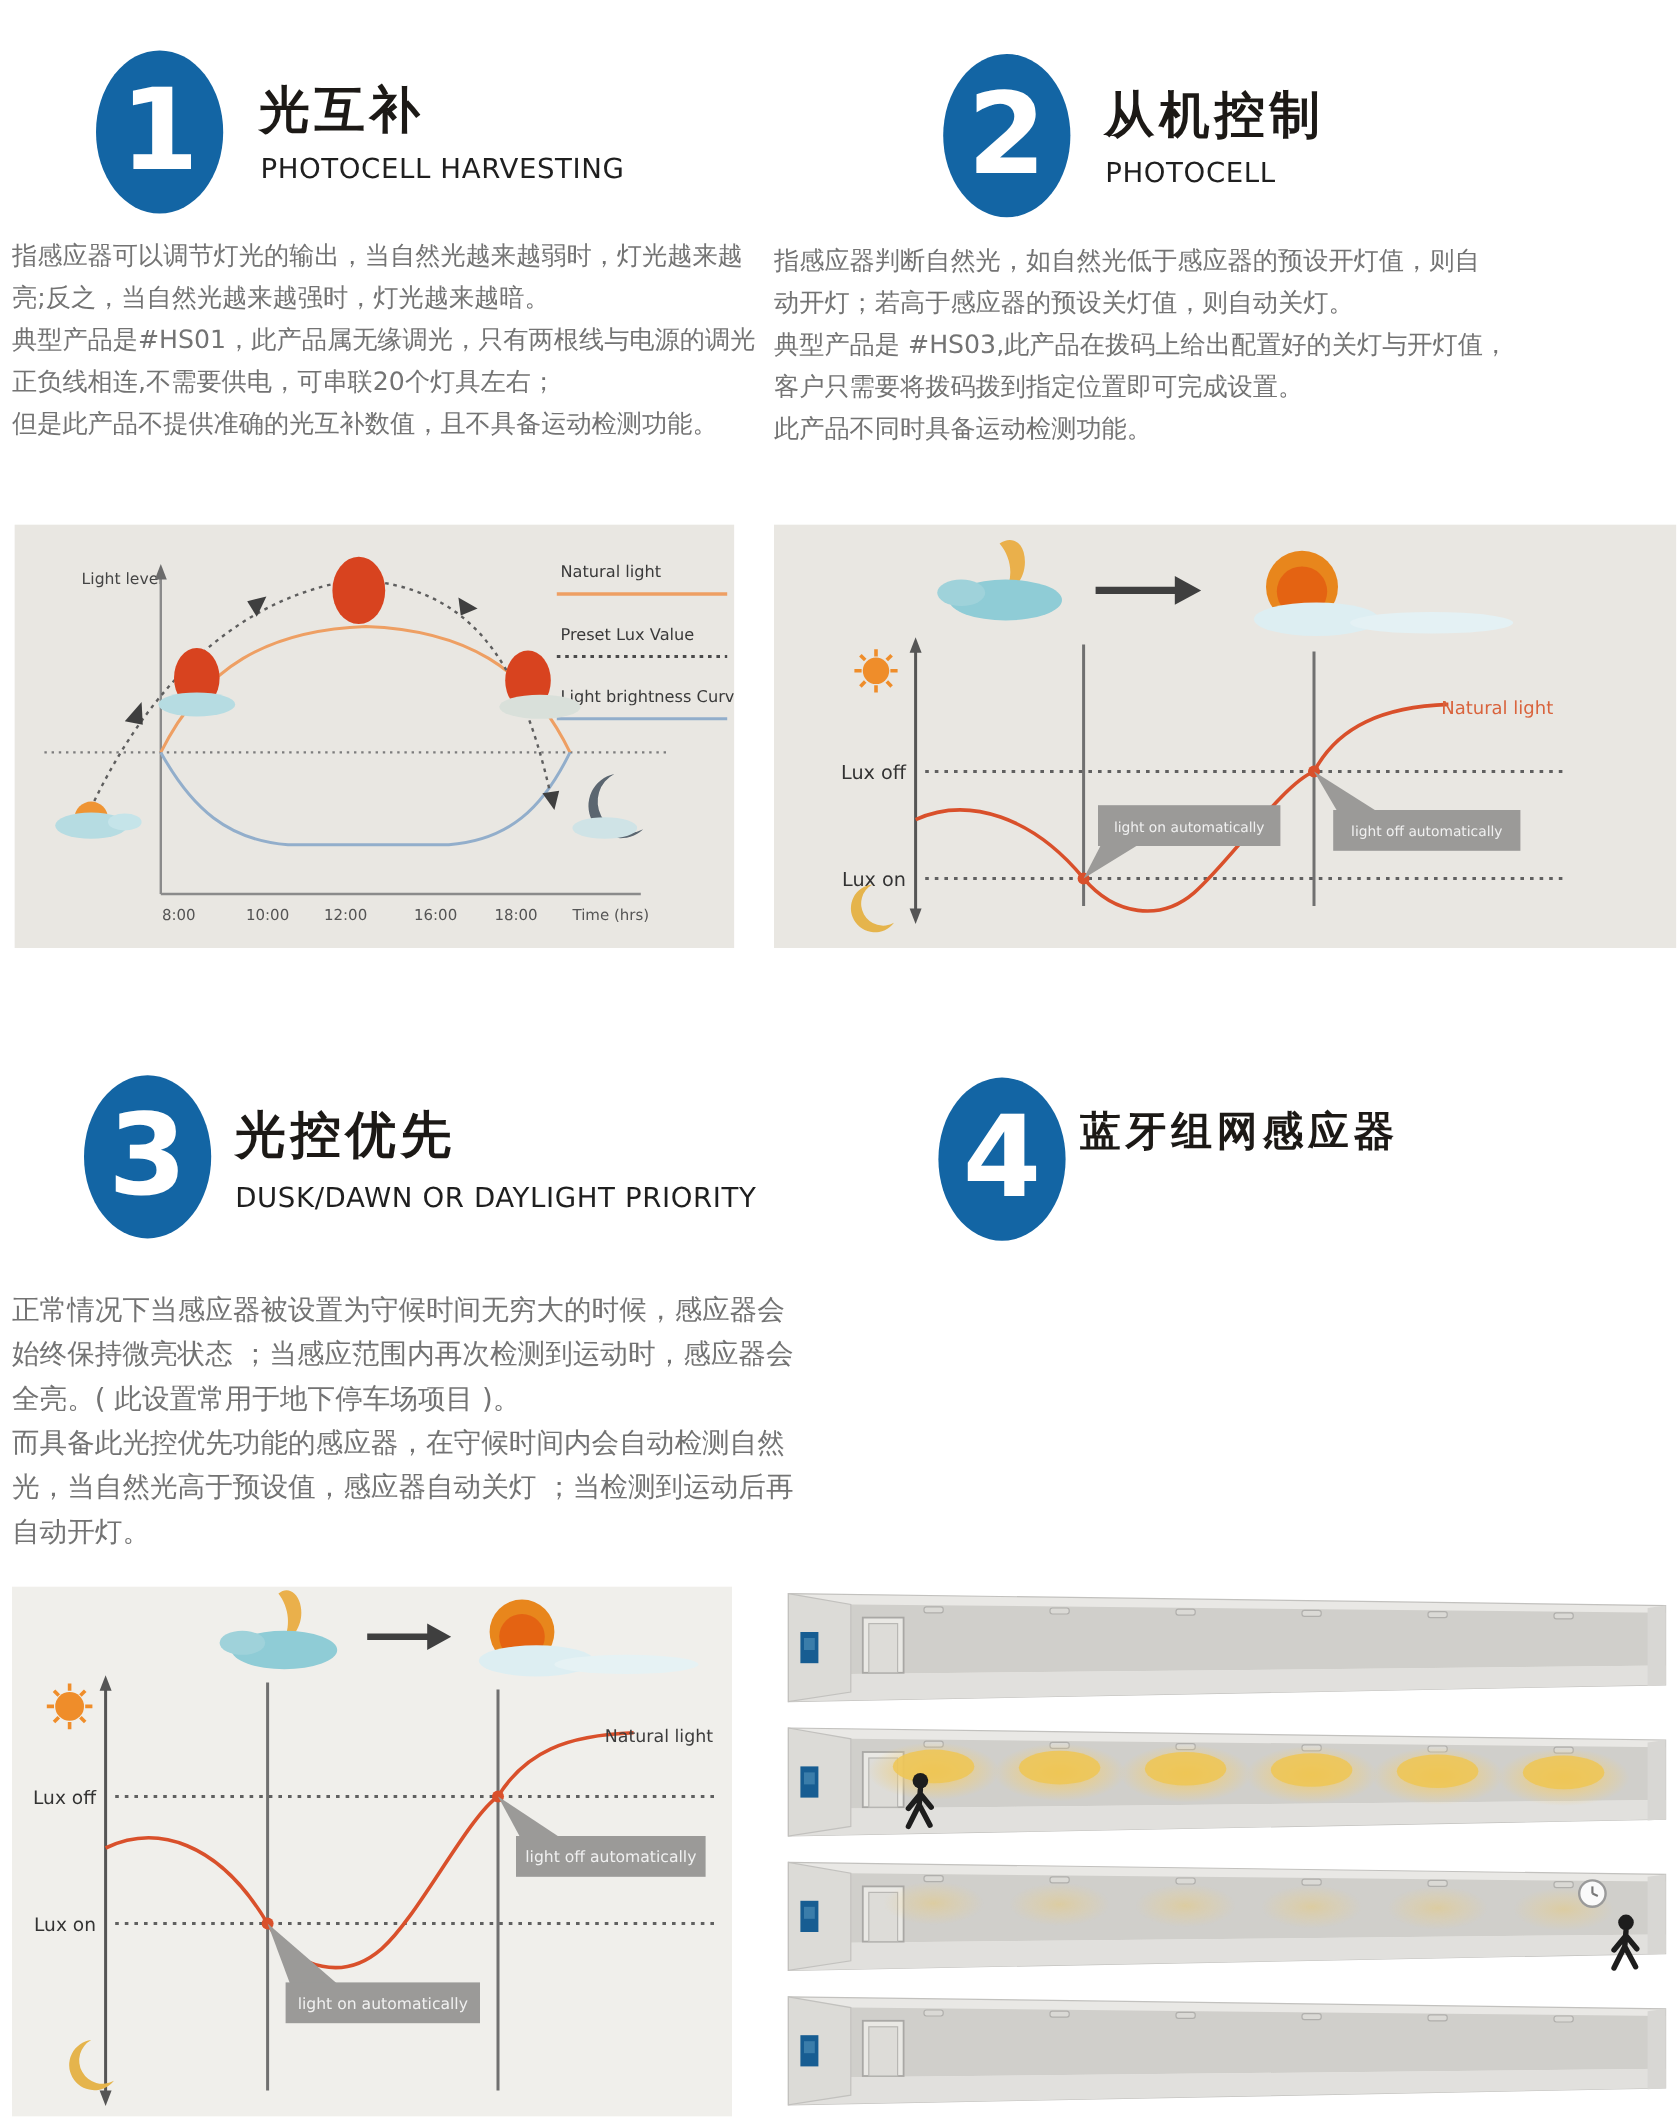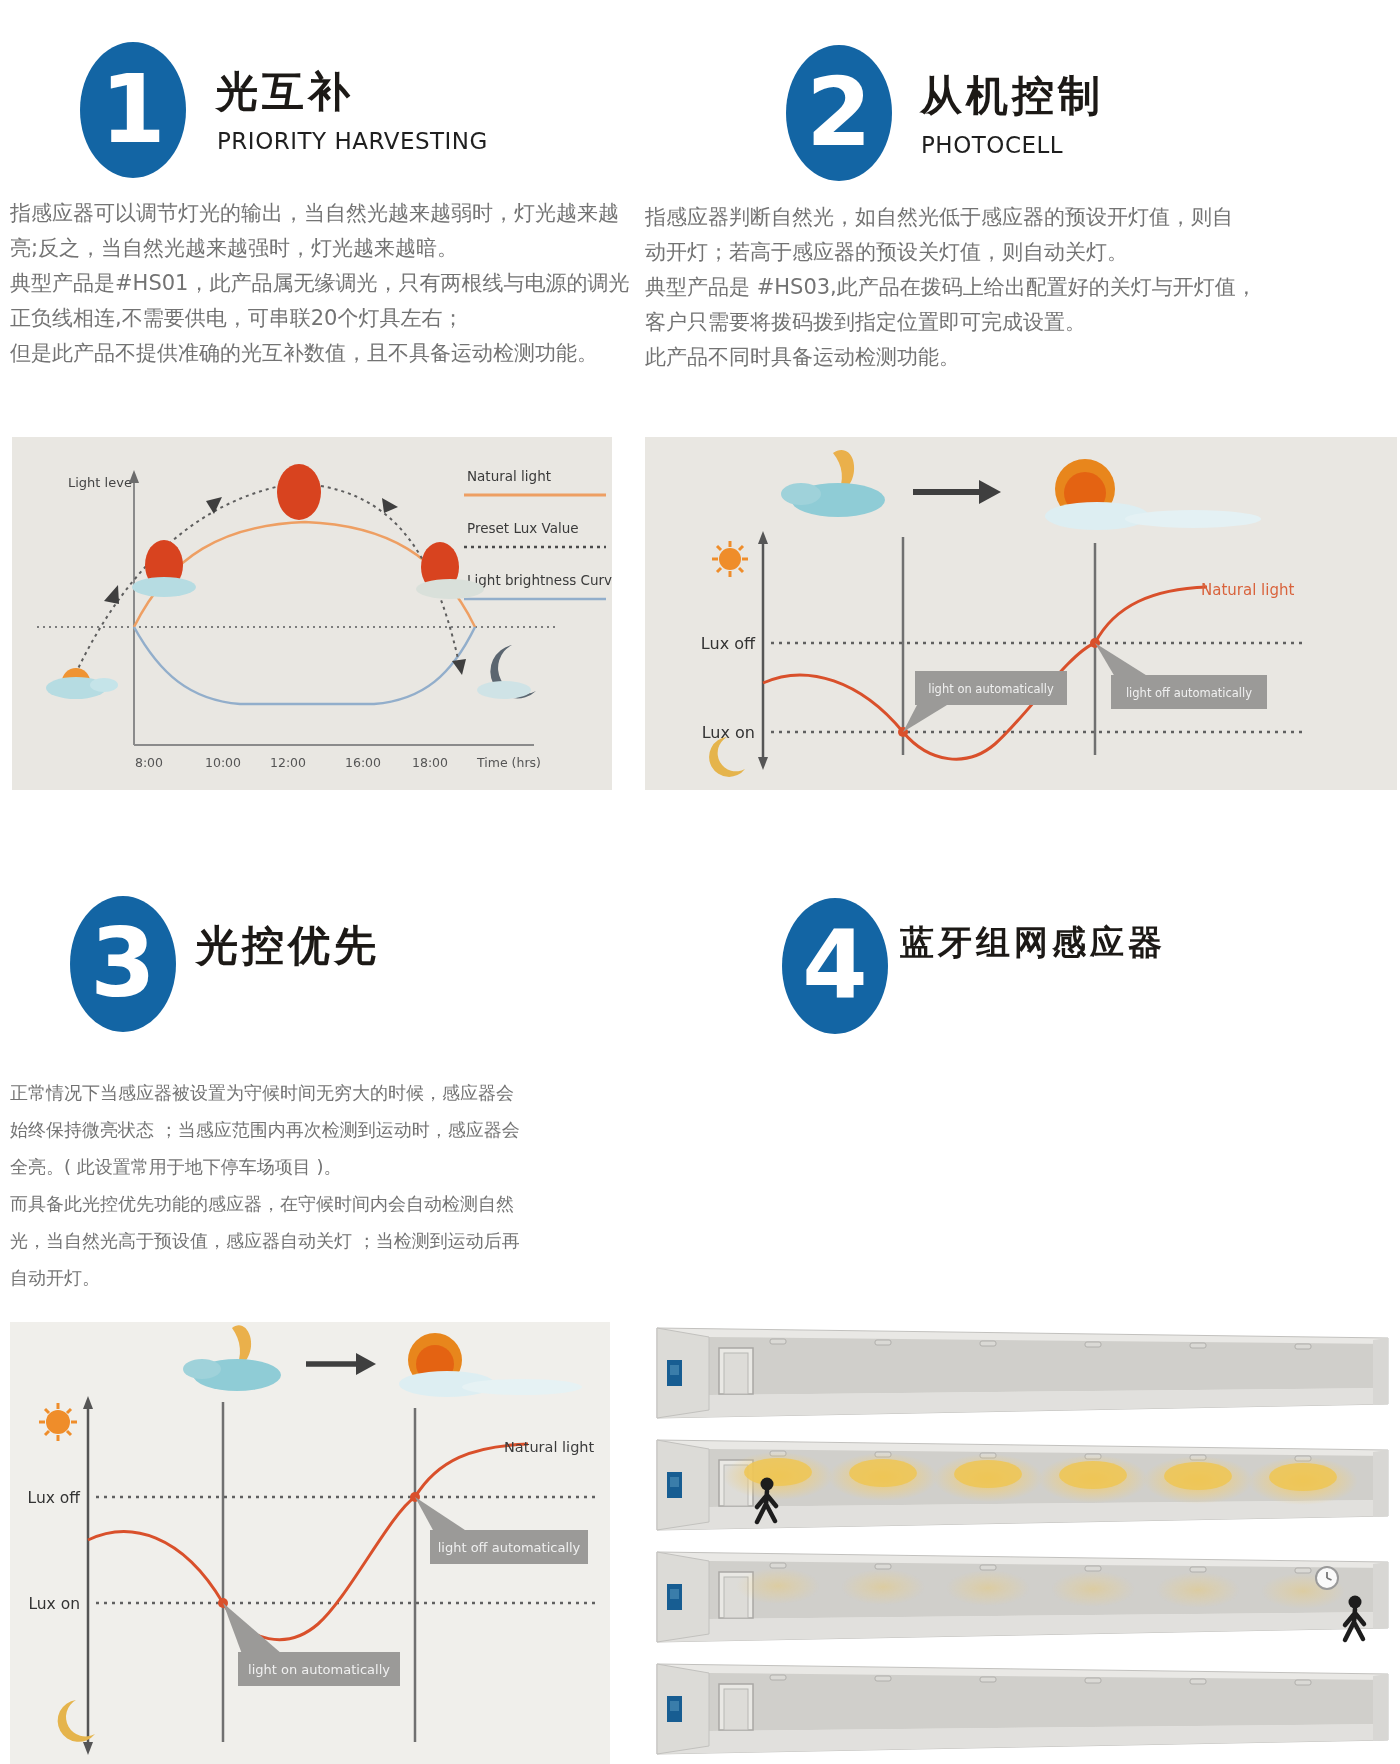--- a/index.html
+++ b/index.html
@@ -5,21 +5,21 @@
   html,body{margin:0;padding:0;background:#fff;}
   .page{position:relative;width:1400px;height:1764px;background:#ffffff;
         font-family:"DejaVu Sans","Liberation Sans",sans-serif;overflow:hidden;}
   .abs{position:absolute;}
   .badge{width:106px;height:136px;border-radius:50%;background:#1365a4;color:#ffffff;
          display:flex;align-items:center;justify-content:center;
          font-size:94px;font-weight:bold;line-height:1;}
   .title{font-size:42px;font-weight:bold;color:#1c1916;letter-spacing:4px;white-space:nowrap;}
   .subtitle{font-size:23px;color:#1f1f1f;letter-spacing:0.5px;white-space:nowrap;}
   .body-text{font-size:21px;color:#737373;line-height:35px;white-space:pre-line;}
-  .body-text.big{font-size:18px;line-height:37px;}
+  .body-text.big{font-size:23px;line-height:37px;}
   
   #badge1{left:80px;top:42px;}   #title1{left:216px;top:64px;text-align:right;}  #sub1{left:217px;top:128px;}
   #body1{left:10px;top:196px;width:690px;}
   #badge2{left:786px;top:45px;}  #title2{left:920px;top:68px;}  #sub2{left:921px;top:132px;text-align:right;}
   #body2{left:645px;top:200px;width:710px;}
   #chart1{left:12px;top:437px;width:600px;height:353px;}
   #chart2{left:645px;top:437px;width:752px;height:353px;}
   #badge3{left:70px;top:896px;}  #title3{left:196px;top:918px;} #sub3{left:196px;top:986px;}
   #body3{left:10px;top:1074px;width:700px;}
   #badge4{left:782px;top:898px;} #title4{left:900px;top:920px;font-size:34px;} #sub4{left:900px;top:990px;}
@@ -31,21 +31,21 @@
 </style>
 </head>
 <body>
 
 <div class="page">
 
   <div class="abs badge" id="badge1">
     <span>1</span>
   </div>
   <div class="abs title" id="title1">光互补</div>
-  <div class="abs subtitle" id="sub1">PRIORITY HARVESTING</div>
+  <div class="abs subtitle" id="sub1">PHOTOCELL HARVESTING</div>
   <div class="abs body-text" id="body1">指感应器可以调节灯光的输出，当自然光越来越弱时，灯光越来越
 亮;反之，当自然光越来越强时，灯光越来越暗。
 典型产品是#HS01，此产品属无缘调光，只有两根线与电源的调光
 正负线相连,不需要供电，可串联20个灯具左右；
 但是此产品不提供准确的光互补数值，且不具备运动检测功能。</div>
 
   <div class="abs badge" id="badge2">
     <span>2</span>
   </div>
   <div class="abs title" id="title2">从机控制</div>
@@ -180,20 +180,21 @@
     </g>
 
     <path d="M82,300 A20,20 0 1 0 100,332 A15,15 0 1 1 82,300 Z" fill="#e5b44c"></path>
   </svg>
   </div>
 
   <div class="abs badge" id="badge3">
     <span>3</span>
   </div>
   <div class="abs title" id="title3">光控优先</div>
+  <div class="abs subtitle" id="sub3">DUSK/DAWN OR DAYLIGHT PRIORITY</div>
   <div class="abs body-text big" id="body3">正常情况下当感应器被设置为守候时间无穷大的时候，感应器会
 始终保持微亮状态 ；当感应范围内再次检测到运动时，感应器会
 全亮。( 此设置常用于地下停车场项目 )。
 而具备此光控优先功能的感应器，在守候时间内会自动检测自然
 光，当自然光高于预设值，感应器自动关灯 ；当检测到运动后再
 自动开灯。</div>
 
   <div class="abs badge" id="badge4">
     <span>4</span>
   </div>

